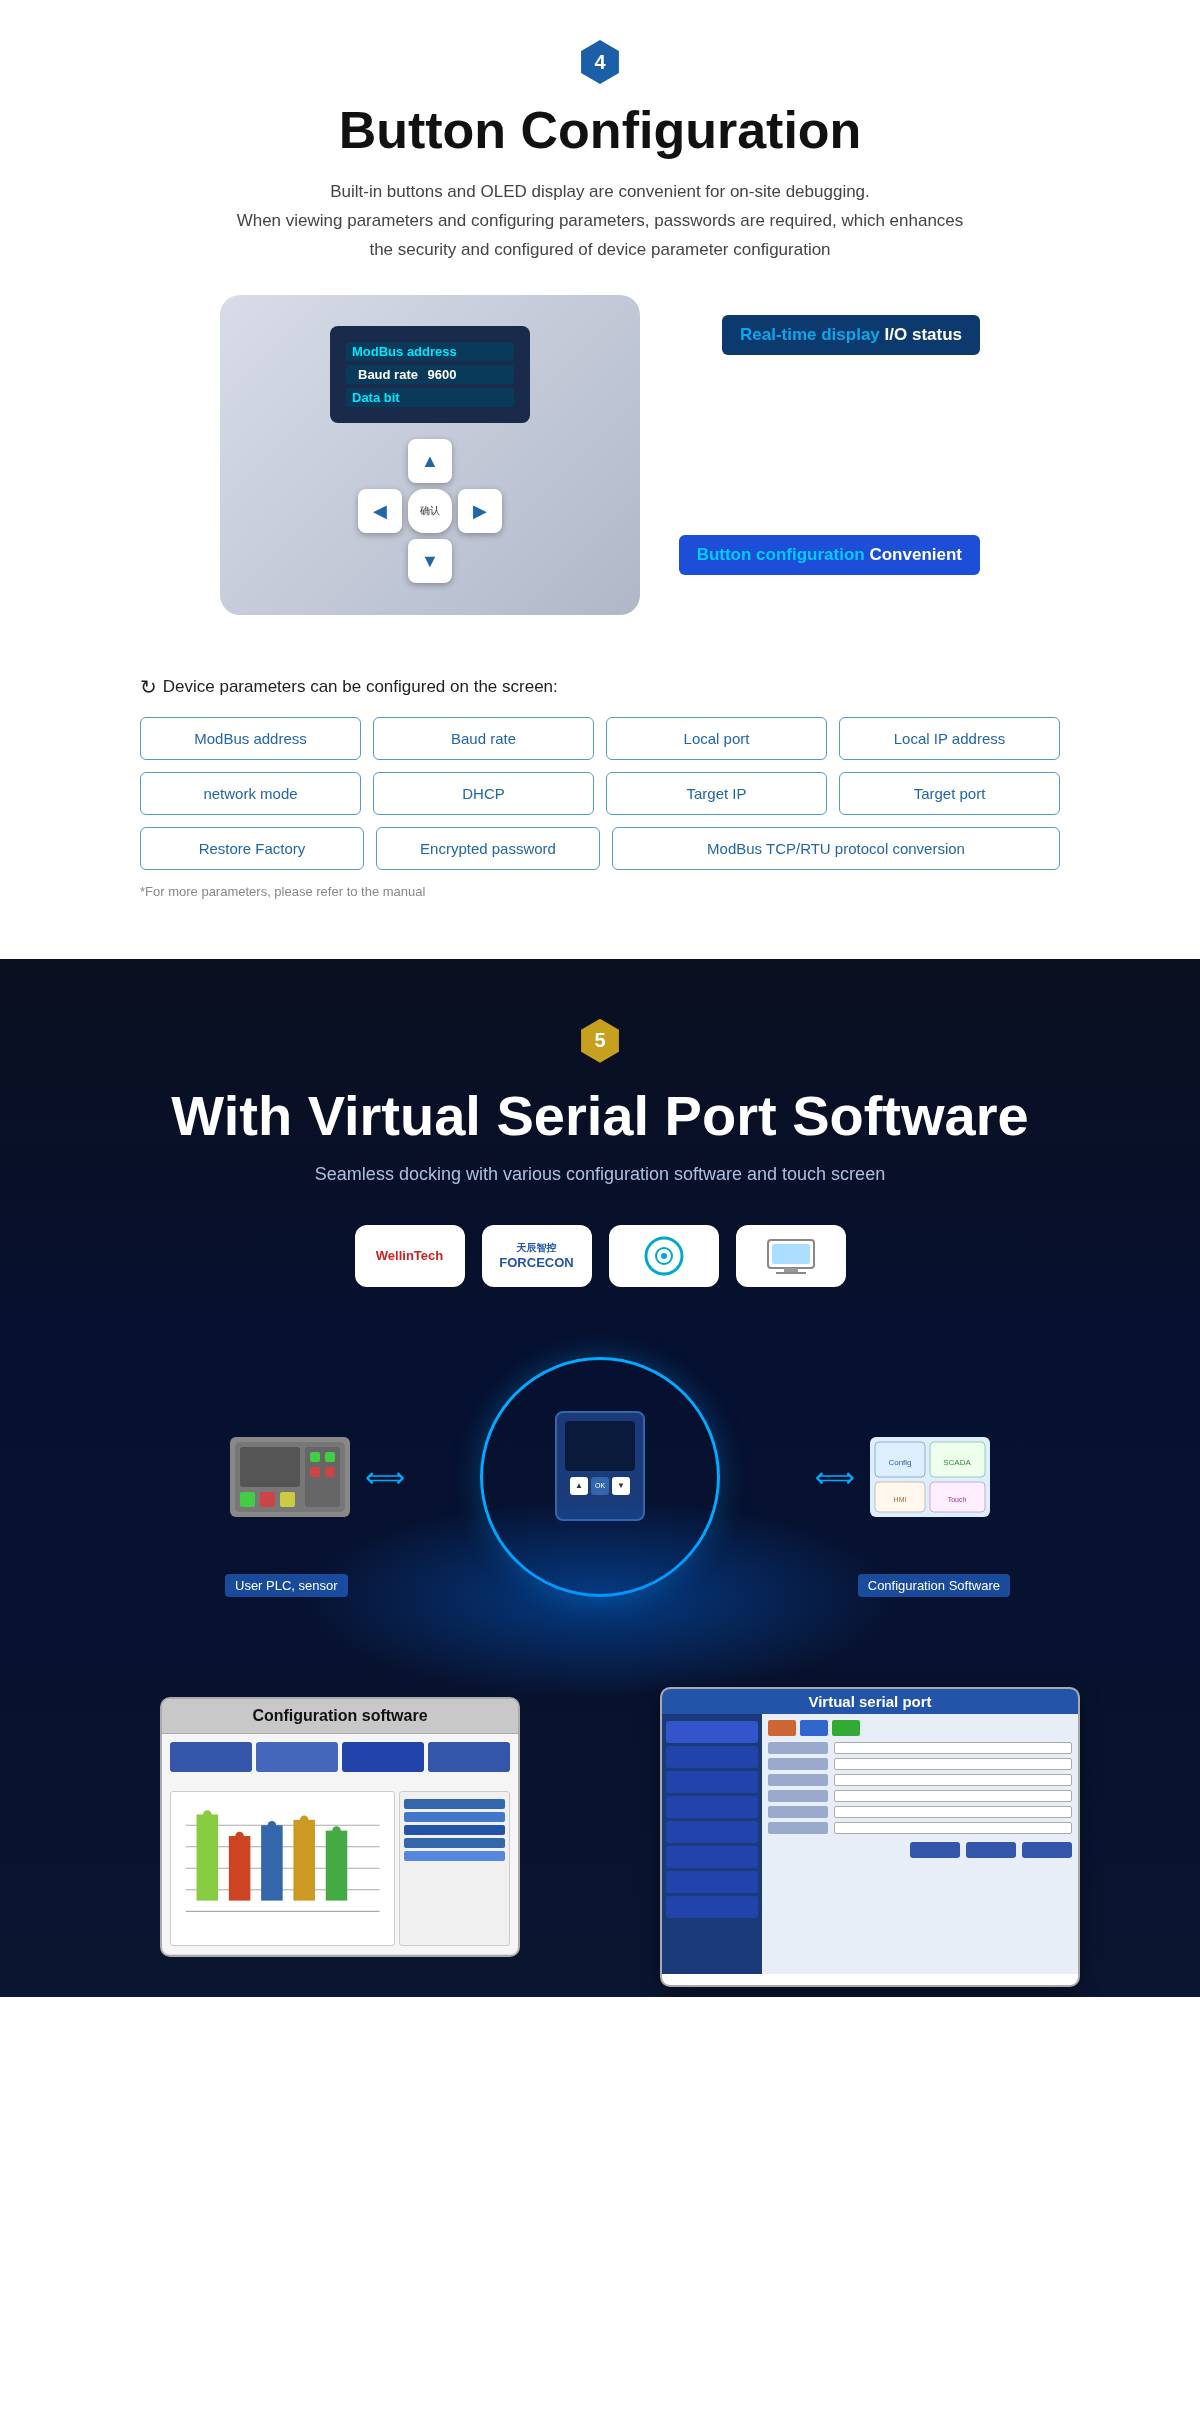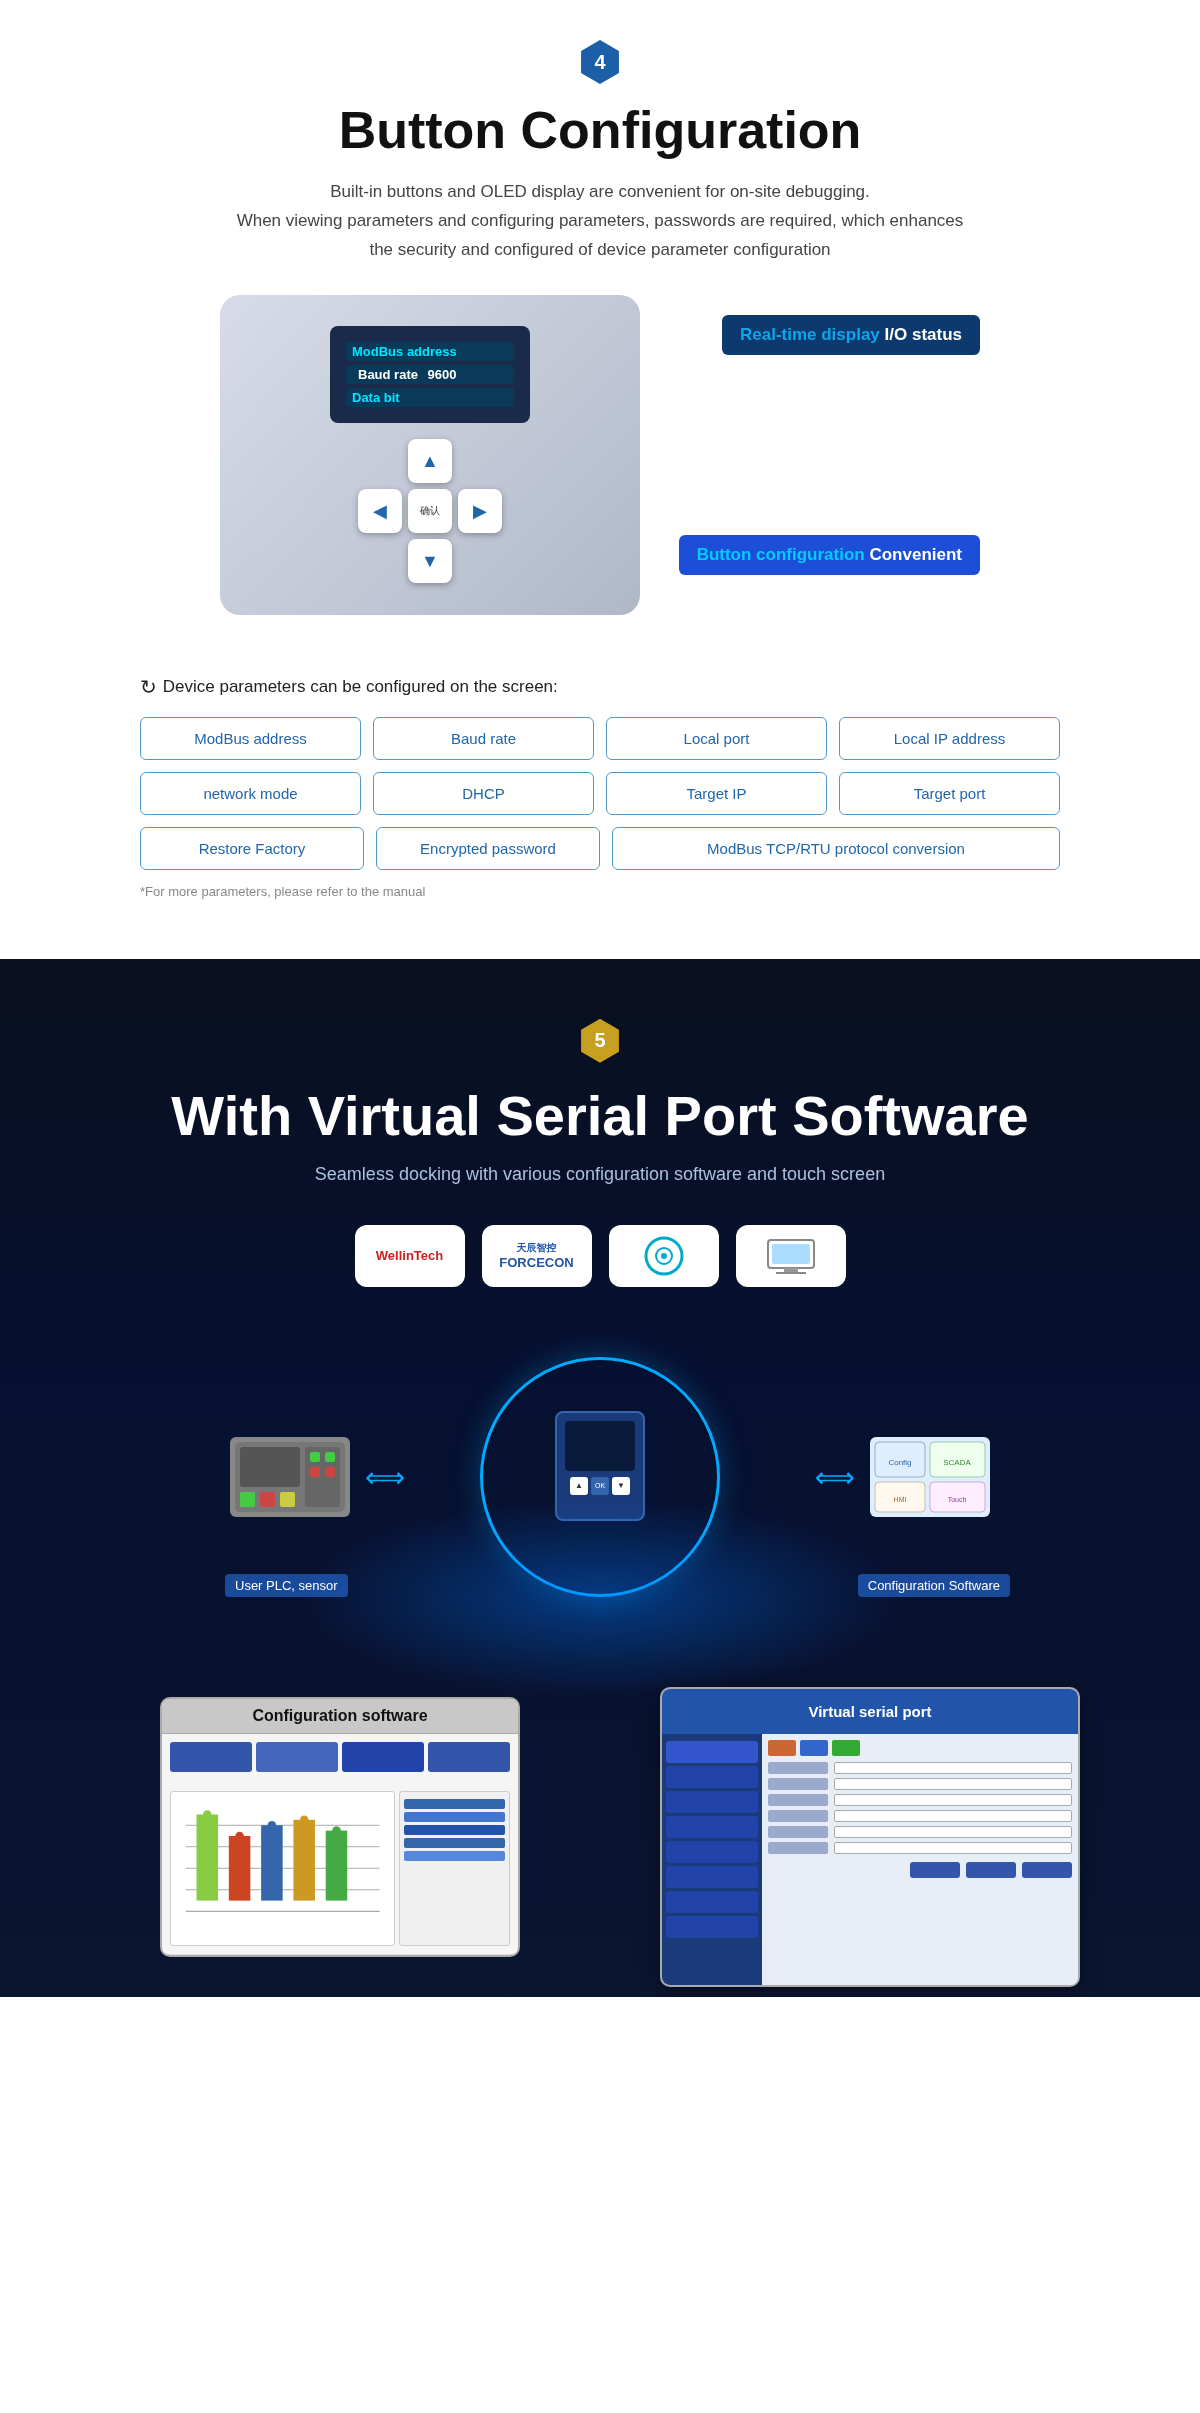--- a/index.html
+++ b/index.html
@@ -92,21 +92,21 @@
       border-radius: 8px;
       display: flex;
       align-items: center;
       justify-content: center;
       font-size: 18px;
       color: #2266aa;
       box-shadow: 0 2px 6px rgba(0,0,0,0.3);
     }
     .btn-confirm {
       background: #fff;
-      border-radius: 8px;
+      border-radius: 16px;
       display: flex;
       align-items: center;
       justify-content: center;
       font-size: 10px;
       color: #333;
       box-shadow: 0 2px 6px rgba(0,0,0,0.3);
     }
     .callout-box {
       position: absolute;
       border-radius: 6px;
@@ -396,21 +396,21 @@
       border: 2px solid #aaa;
       overflow: hidden;
       position: absolute;
       right: 100px;
       bottom: 20px;
       z-index: 2;
       box-shadow: 0 4px 20px rgba(0,0,0,0.4);
     }
     .screenshot-virtual-header {
       background: #2255aa;
-      padding: 14px 12px;
+      padding: 4px 12px;
       font-size: 15px;
       font-weight: bold;
       color: #fff;
     }
     .screenshot-virtual-body {
       display: flex;
       height: 260px;
     }
     .virt-sidebar {
       width: 100px;

